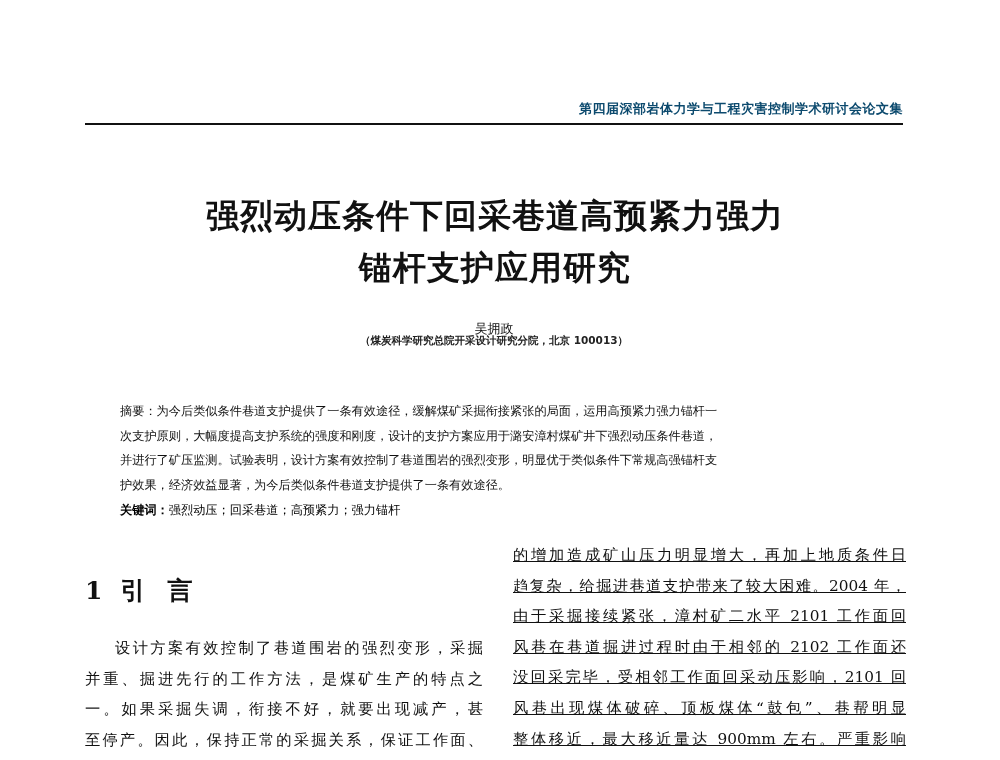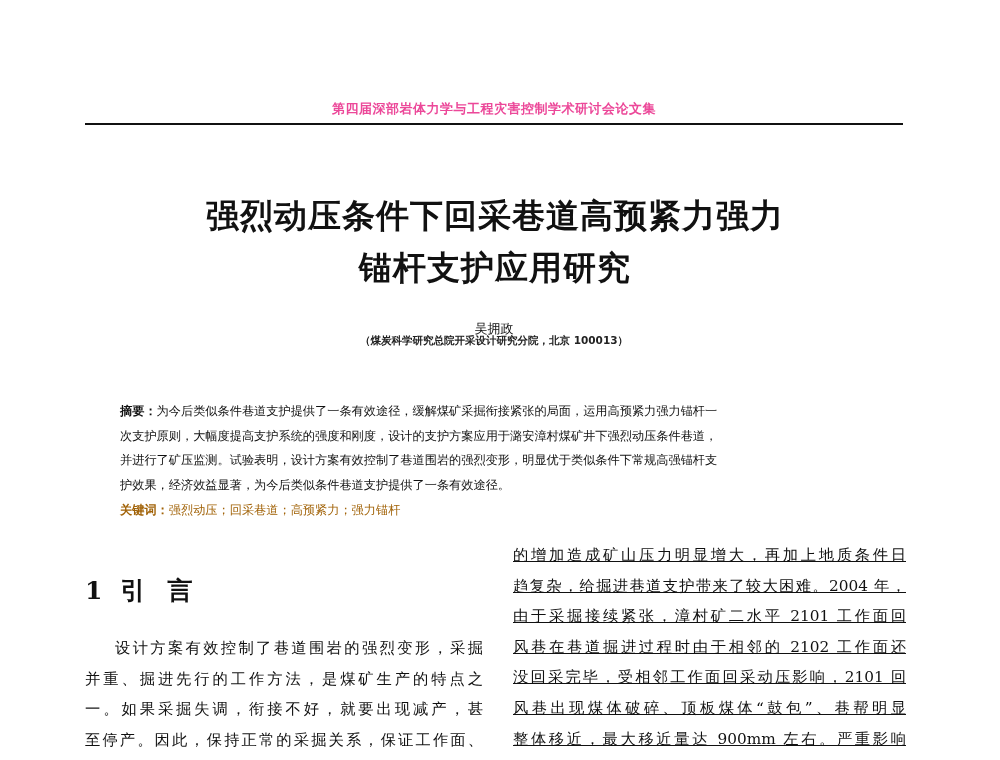--- a/index.html
+++ b/index.html
@@ -13,26 +13,26 @@
       overflow: hidden;
       position: relative;
       color: #111111;
       font-family: "DejaVu Serif", "Liberation Serif", serif;
     }
     .running-header {
       position: absolute;
       left: 85px;
       top: 100px;
       width: 818px;
-      text-align: center;
+      text-align: right;
       font-family: Liberation Serif, serif;
       font-weight: bold;
       font-size: 13px;
       letter-spacing: 0.5px;
-      color: #ec4899;
+      color: #0c4a6e;
     }
     .header-rule {
       position: absolute;
       left: 85px;
       top: 123px;
       width: 818px;
       height: 2px;
       background: #111;
     }
     .title {
@@ -73,30 +73,30 @@
       left: 120px;
       top: 399px;
       width: 760px;
       font-size: 12.2px;
       line-height: 24.5px;
       color: #111;
       text-align: justify;
     }
     .abstract .label {
       font-family: "DejaVu Sans", sans-serif;
-      font-weight: bold;
+      font-weight: normal;
     }
     .keywords {
       position: absolute;
       left: 120px;
       top: 500px;
       width: 760px;
       font-size: 12.2px;
       line-height: 20px;
-      color: #a16207;
+      color: #000000;
     }
     .keywords .label {
       font-family: "DejaVu Sans", sans-serif;
       font-weight: bold;
     }
     .section-heading {
       position: absolute;
       left: 85px;
       top: 574px;
       font-family: "DejaVu Sans", sans-serif;

